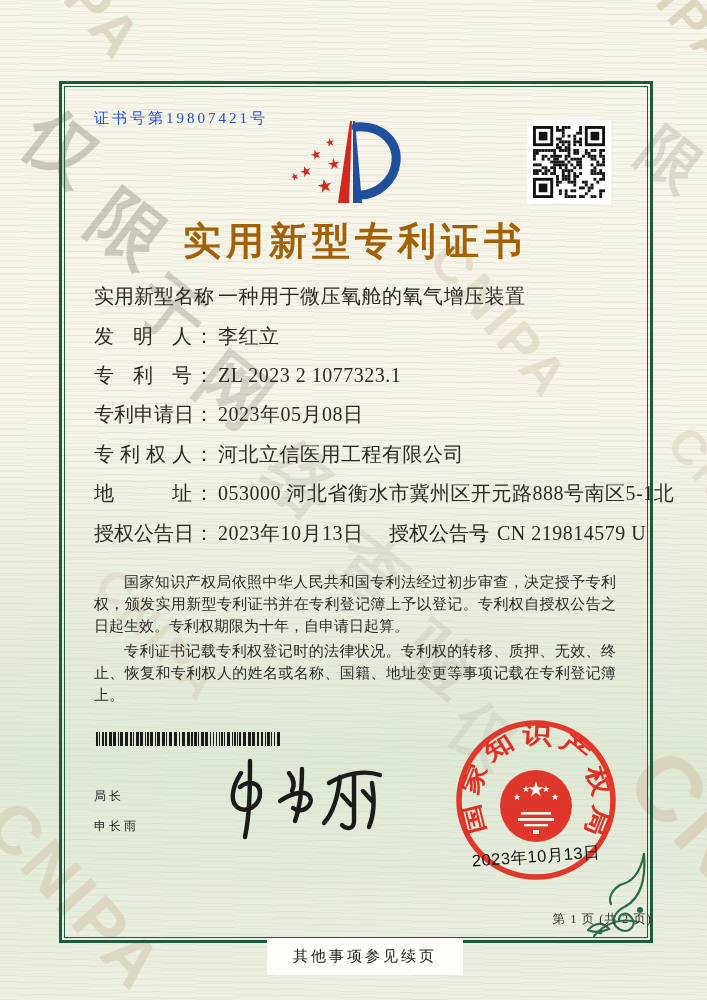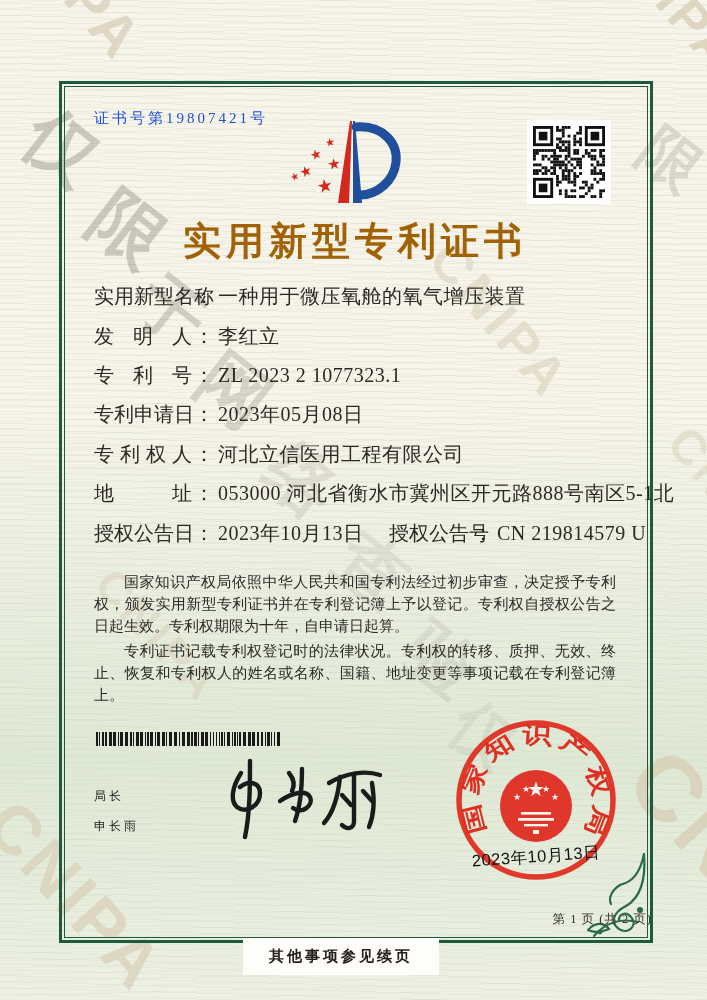--- a/index.html
+++ b/index.html
@@ -41,21 +41,21 @@
   .barcode{position:absolute;left:96px;top:732px;}
   .signer{position:absolute;left:94px;top:781px;font-family:"Liberation Sans","DejaVu Sans",sans-serif;
           font-size:12px;color:#222;letter-spacing:3px;line-height:30px;}
   .signature{position:absolute;left:203px;top:755px;}
   .seal{position:absolute;left:450px;top:714px;width:172px;height:172px;mix-blend-mode:multiply;}
   .seal-date{position:absolute;left:455px;top:846px;width:162px;text-align:center;
              font-family:"Liberation Sans","DejaVu Sans",sans-serif;
              font-size:16.5px;color:#101010;transform:rotate(-4deg);letter-spacing:0.5px;}
   .ornament{position:absolute;left:578px;top:852px;}
   .pageinfo{position:absolute;left:58px;top:911px;width:594px;text-align:right;font-size:12.5px;letter-spacing:1px;color:#33302b;}
-  .footer-note{position:absolute;left:44px;top:938px;width:594px;text-align:center;font-weight:bold;}
+  .footer-note{position:absolute;left:68px;top:938px;width:594px;text-align:center;}
   .footer-note span{display:inline-block;background:#fefdf9;padding:9px 26px;font-size:15px;letter-spacing:3px;color:#23201c;}
 </style>
 </head>
 <body>
 
 <div class="paper">
 
   <div class="wm wm-latin" style="left:-30px;top:-58px;font-size:58px;transform:rotate(50deg);opacity:.75">CNIPA</div>
   <div class="wm wm-latin" style="left:582px;top:-34px;font-size:52px;transform:rotate(50deg);opacity:.8">CNIPA</div>
   <div class="wm wm-latin" style="left:408px;top:288px;font-size:54px;transform:rotate(50deg);opacity:.55">CNIPA</div>

